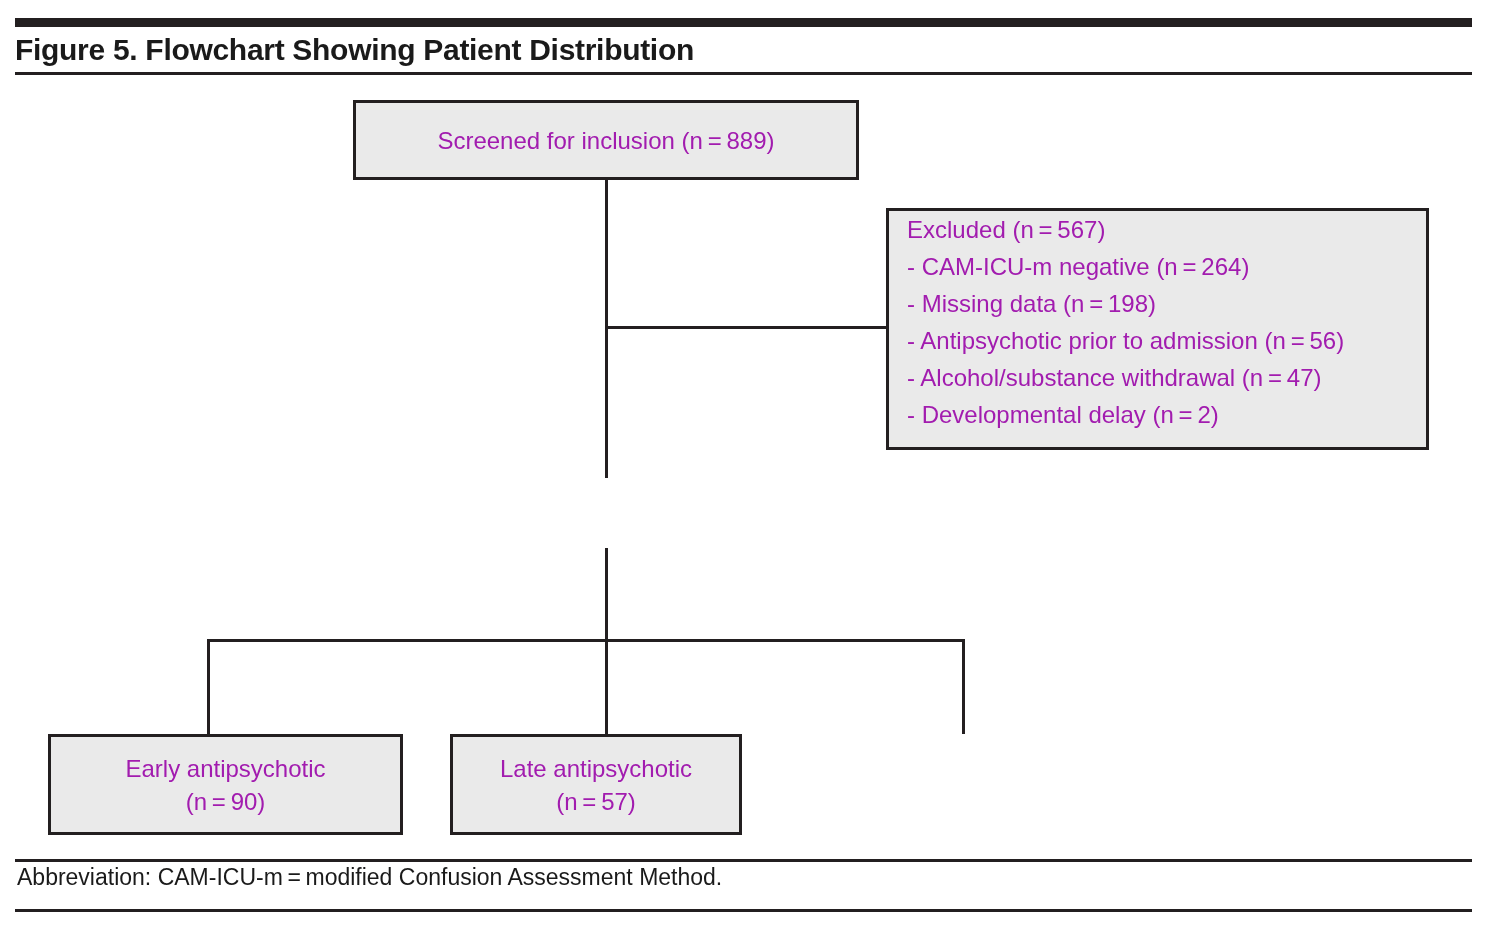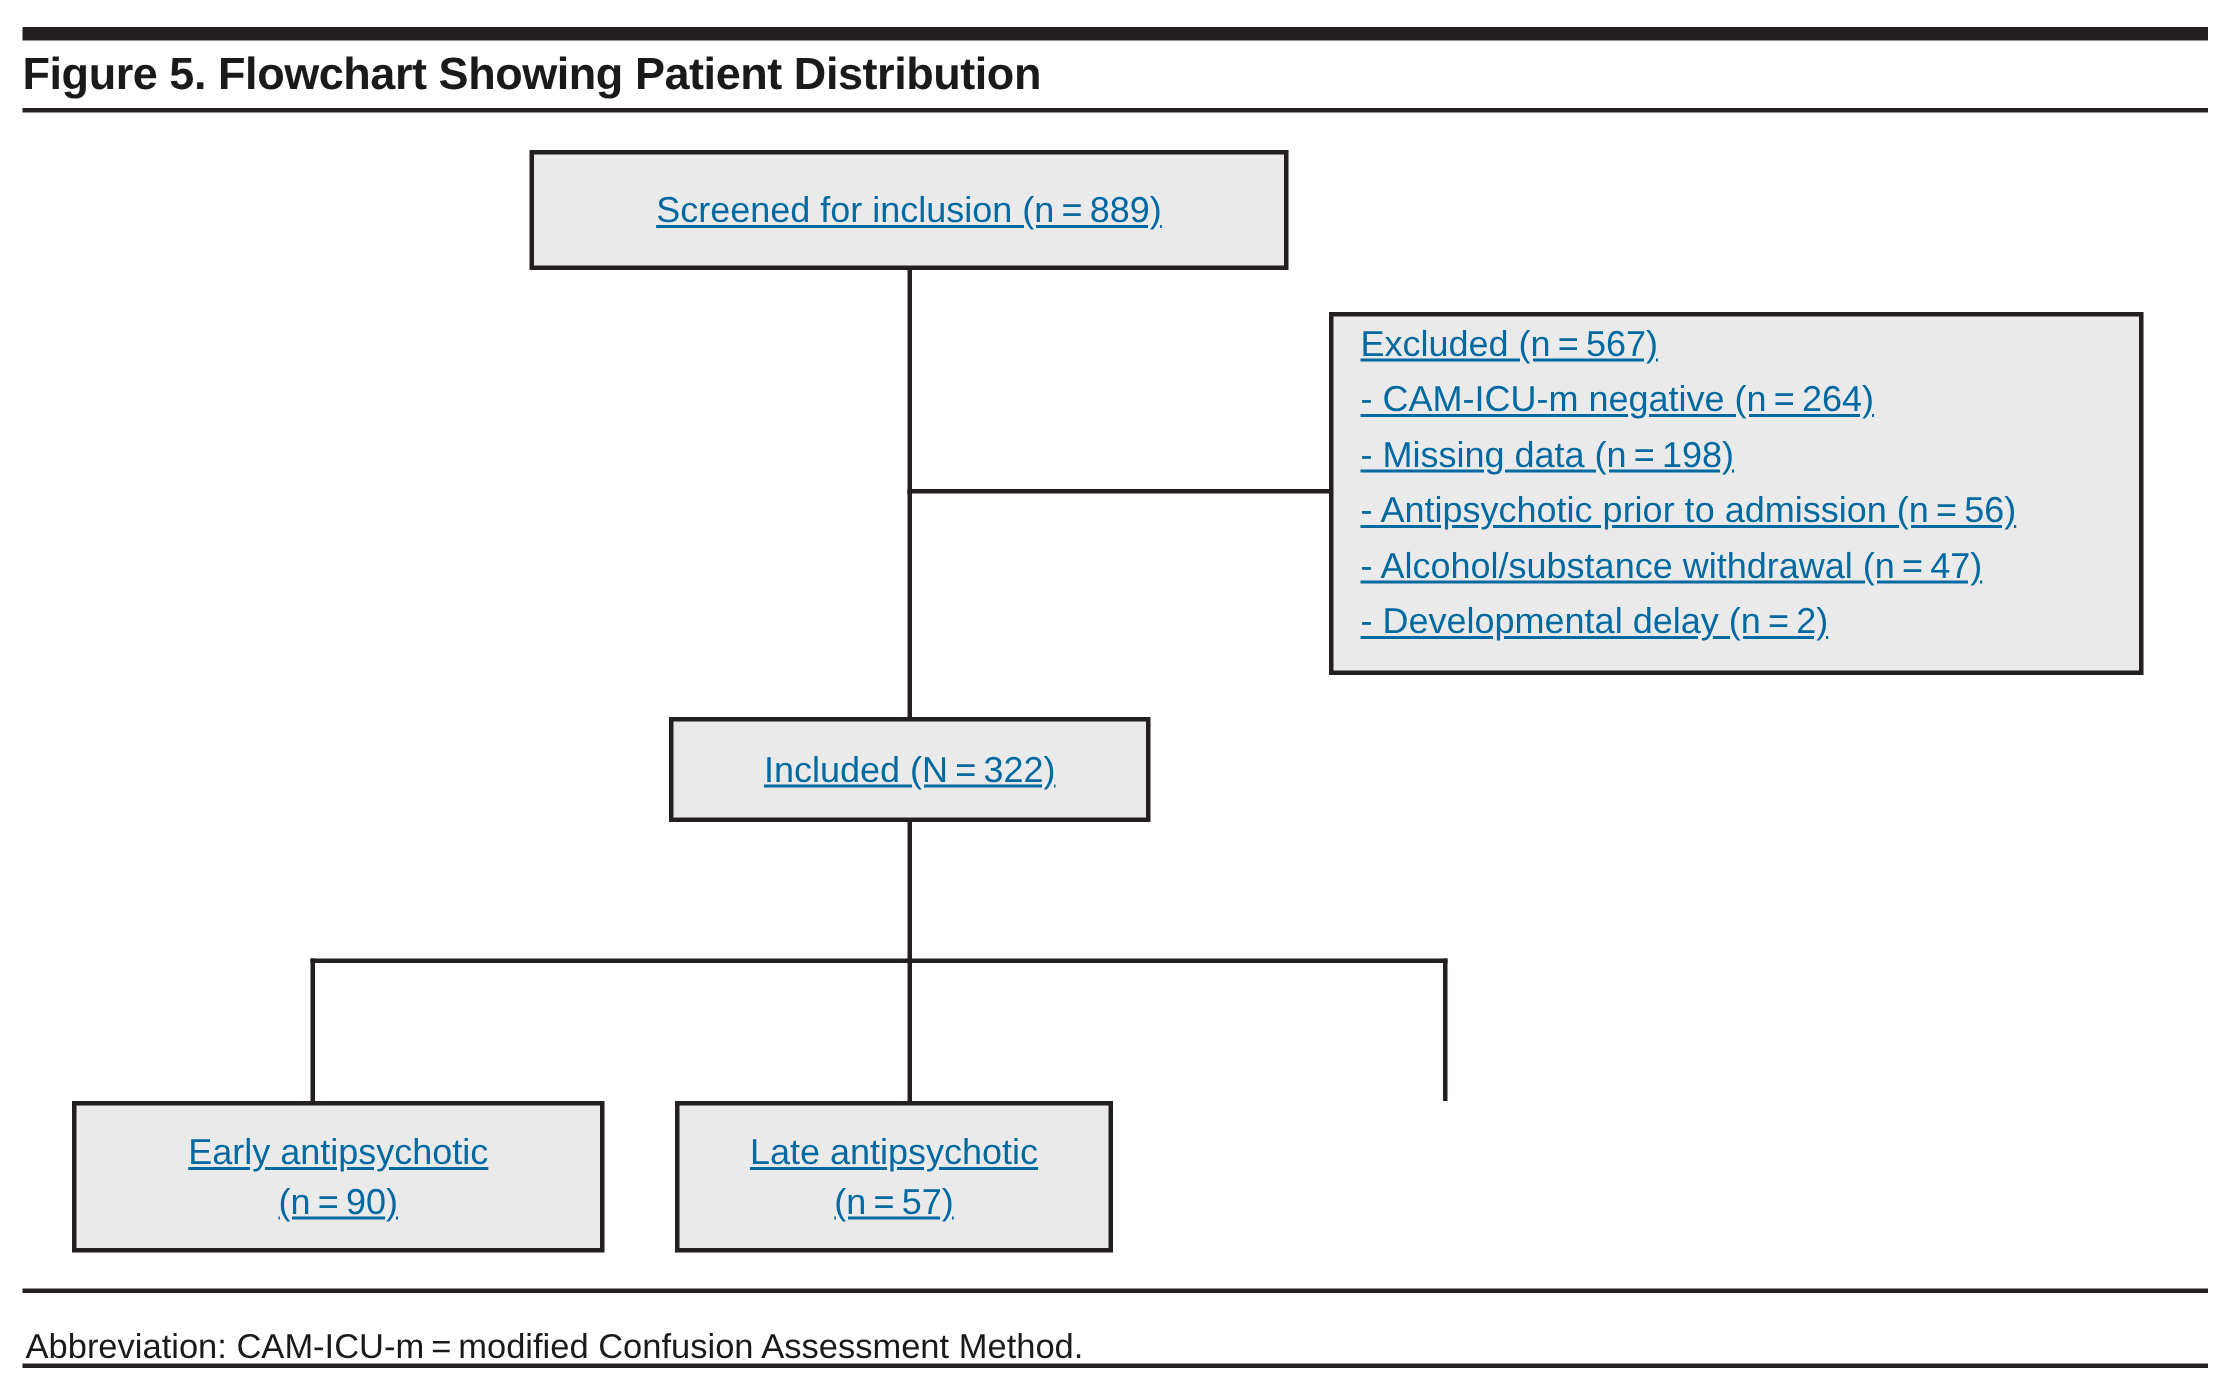--- a/index.html
+++ b/index.html
@@ -42,21 +42,21 @@
     font-weight: bold;
     letter-spacing: -0.3px;
     color: #1a1a1a;
     line-height: 40px;
     white-space: nowrap;
   }
 
   #figure-note {
     position: absolute;
     left: 17px;
-    top: 880px;
+    top: 860px;
     width: 1300px;
     font-size: 23px;
     line-height: 34px;
     color: #1a1a1a;
     white-space: nowrap;
   }
 
   
   #flow-canvas {
     position: absolute;
@@ -69,23 +69,22 @@
   .node {
     position: absolute;
     background: #eaeaea;
     border: 3px solid #231f20;
     box-sizing: border-box;
     display: flex;
     align-items: center;
     justify-content: center;
     font-size: 24px;
     line-height: 33px;
-    color: #0369a1;
+    color: #a21caf;
     text-align: center;
-    text-decoration: underline;
   }
 
   .node.node-left-text {
     justify-content: flex-start;
     text-align: left;
     align-items: flex-start;
   }
 
   .node-text { display: block; }
   .node-text-line { display: block; white-space: nowrap; }
@@ -155,23 +154,20 @@
       <div class="node-text">
         <span class="excluded-line">Excluded (n = 567)</span>
         <span class="excluded-line">- CAM-ICU-m negative (n = 264)</span>
         <span class="excluded-line">- Missing data (n = 198)</span>
         <span class="excluded-line">- Antipsychotic prior to admission (n = 56)</span>
         <span class="excluded-line">- Alcohol/substance withdrawal (n = 47)</span>
         <span class="excluded-line">- Developmental delay (n = 2)</span>
       </div>
     </div>
 
-    <div class="node" id="node-included">
-      <span class="node-text">Included (N = 322)</span>
-    </div>
 
     <div class="node" id="node-early">
       <span class="node-text">
         <span class="node-text-line">Early antipsychotic</span>
         <span class="node-text-line">(n = 90)</span>
       </span>
     </div>
 
     <div class="node" id="node-late">
       <span class="node-text">

